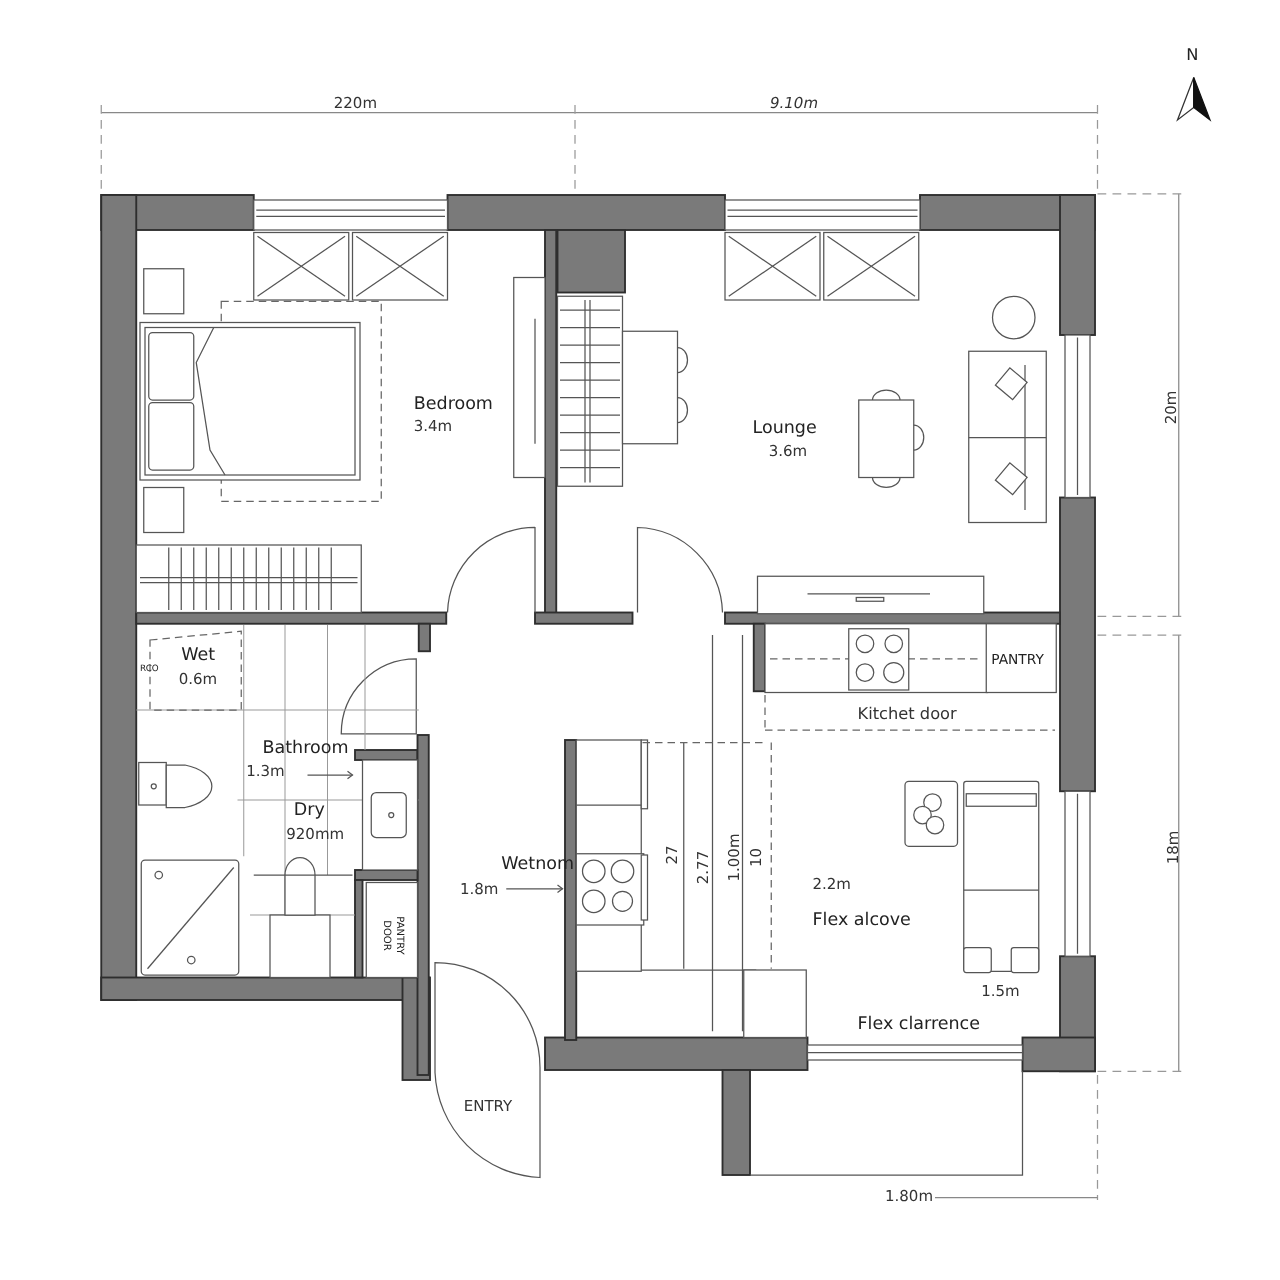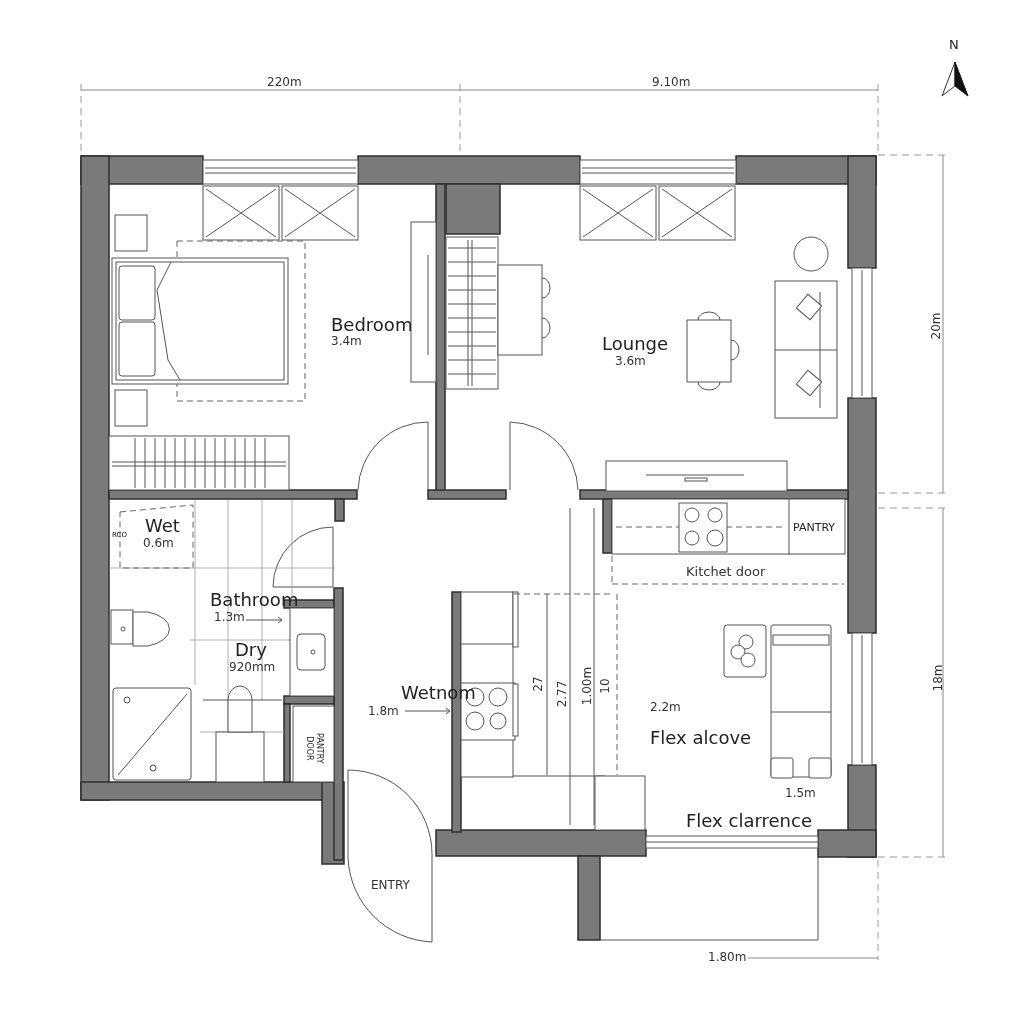--- a/index.html
+++ b/index.html
@@ -1,19 +1,19 @@
 <!DOCTYPE html>
 <html><head>
 <meta charset="utf-8">
 <style>
   html,body{margin:0;padding:0;background:#ffffff;}
   body{width:1024px;height:1024px;position:relative;overflow:hidden;font-family:"Liberation Sans","DejaVu Sans",sans-serif;}
   #plan{position:absolute;left:0;top:0;width:1024px;height:1024px;}
   .lbl{position:absolute;color:#222;font-family:"DejaVu Sans","Liberation Sans",sans-serif;white-space:nowrap;line-height:1;}
-  .room{font-size:18px;}
+  .room{font-size:14px;}
   .dim{font-size:12px;color:#333;}
   .small{font-size:11px;}
   .tiny{font-size:7px;}
 </style>
 </head>
 <body>
 
 <svg id="plan" viewBox="0 0 1024 1024" xmlns="http://www.w3.org/2000/svg">
   <defs>
     <style>
@@ -282,37 +282,37 @@
 
   <g>
     <line class="ln" x1="405" y1="711" x2="450" y2="711"></line>
     <polyline class="ln" points="446,708 450,711 446,714"></polyline>
   </g>
 </svg>
 
 <span class="lbl" style="left:949px;top:38px;font-size:13px;">N</span>
 
 <span class="lbl dim" style="left:267px;top:76px;">220m</span>
-<span class="lbl dim" style="left:652px;top:76px;">9.10m</span>
+<span class="lbl dim" style="left:616px;top:76px;font-style:italic;">9.10m</span>
 <span class="lbl dim" style="left:923px;top:320px;transform:rotate(-90deg);">20m</span>
 <span class="lbl dim" style="left:925px;top:672px;transform:rotate(-90deg);">18m</span>
 <span class="lbl dim" style="left:708px;top:951px;">1.80m</span>
 
 <span class="lbl room" style="left:331px;top:316px;">Bedroom</span>
 <span class="lbl dim" style="left:331px;top:335px;">3.4m</span>
 
 <span class="lbl room" style="left:602px;top:335px;">Lounge</span>
 <span class="lbl dim" style="left:615px;top:355px;">3.6m</span>
 
 <span class="lbl tiny" style="left:112px;top:532px;">RCO</span>
 <span class="lbl room" style="left:145px;top:517px;">Wet</span>
 <span class="lbl dim" style="left:143px;top:537px;">0.6m</span>
 
 <span class="lbl room" style="left:210px;top:591px;">Bathroom</span>
-<span class="lbl dim" style="left:214px;top:611px;">1.3m</span>
+<span class="lbl dim" style="left:197px;top:611px;">1.3m</span>
 
 <span class="lbl room" style="left:235px;top:641px;">Dry</span>
 <span class="lbl dim" style="left:229px;top:661px;">920mm</span>
 
 <span class="lbl small" style="left:286px;top:738px;width:56px;font-size:8px;text-align:center;transform:rotate(90deg);white-space:normal;line-height:1.3;">PANTRY DOOR</span>
 
 <span class="lbl room" style="left:367px;top:684px;margin-left:34px;">Wetnom</span>
 <span class="lbl dim" style="left:368px;top:705px;">1.8m</span>
 
 <span class="lbl small" style="left:793px;top:522px;">PANTRY</span>

